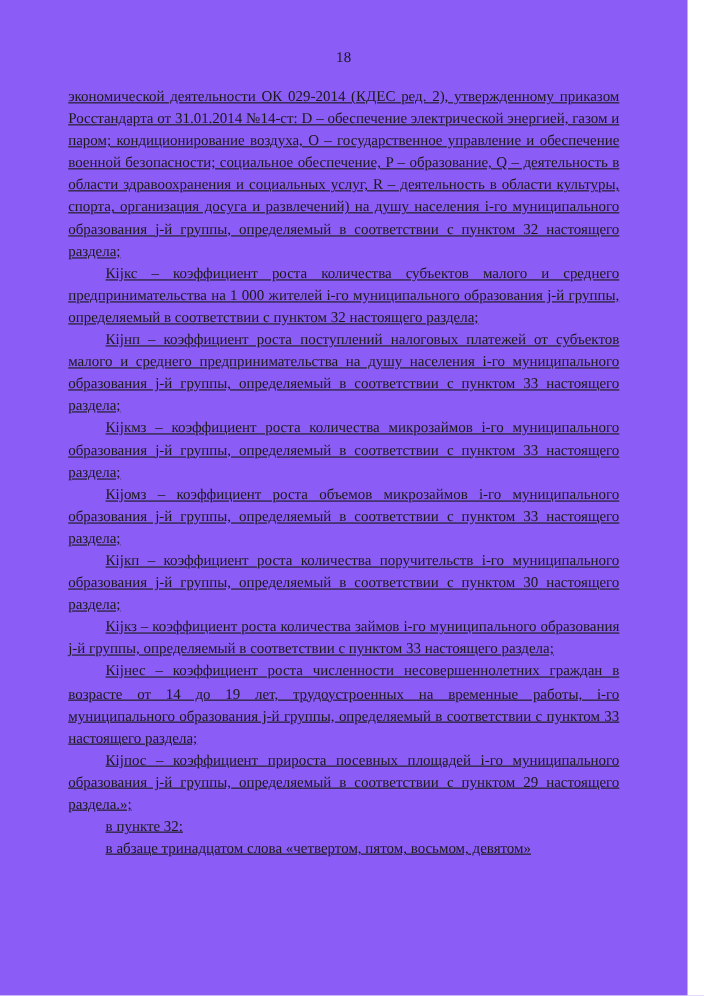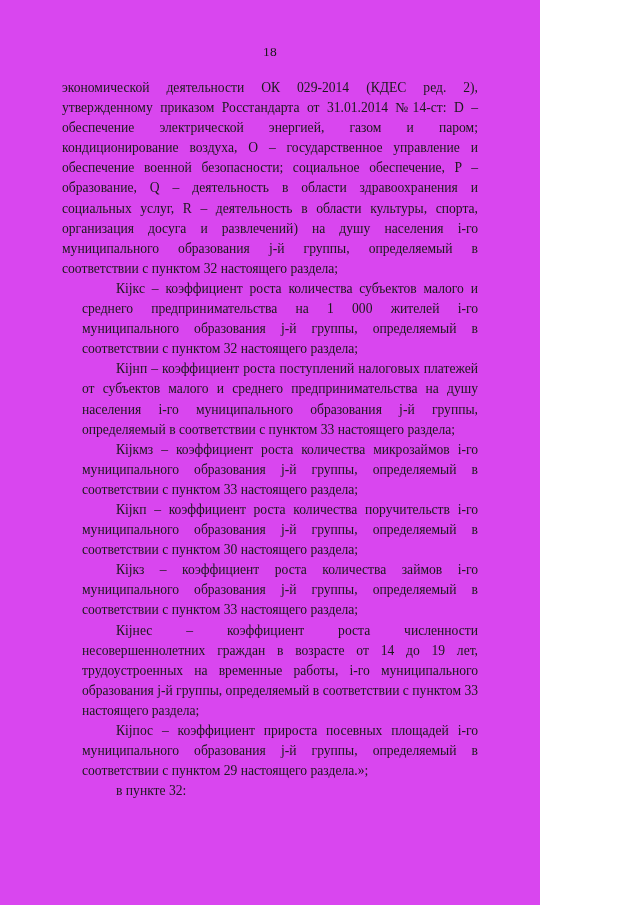--- a/index.html
+++ b/index.html
@@ -8,57 +8,59 @@
     background: #ffffff;
   }
   body {
     width: 640px;
     height: 905px;
     font-family: "Liberation Serif", serif;
     color: #1a1a1a;
   }
   .page {
     position: relative;
-    width: 540px;
+    width: 625px;
     height: 905px;
     box-sizing: border-box;
     padding: 44px 62px 30px 62px;
-    background: #d946ef;
+    background: #8b5cf6;
   }
   .page-number {
     text-align: center;
     font-size: 13.5px;
     letter-spacing: 0.2px;
     margin-bottom: 18px;
   }
   .body-text p {
     margin: 0;
     font-size: 13.6px;
     line-height: 20.1px;
     text-align: justify;
     text-justify: inter-word;
     hyphens: none;
+    text-decoration: underline;
   }
   .body-text p.indent {
     text-indent: 34px;
-    margin-left: 20px;
   }
   .body-text p.noindent {
     text-indent: 0;
   }
 </style>
 </head>
 <body>
 
 <div class="page">
   <div class="page-number">18</div>
   <div class="body-text">
     <p class="noindent">экономической деятельности ОК 029-2014 (КДЕС ред. 2), утвержденному приказом Росстандарта от 31.01.2014 №14-ст: D – обеспечение электрической энергией, газом и паром; кондиционирование воздуха, O – государственное управление и обеспечение военной безопасности; социальное обеспечение, P – образование, Q – деятельность в области здравоохранения и социальных услуг, R – деятельность в области культуры, спорта, организация досуга и развлечений) на душу населения i-го муниципального образования j-й группы, определяемый в соответствии с пунктом 32 настоящего раздела;</p>
     <p class="indent">Кijкс – коэффициент роста количества субъектов малого и среднего предпринимательства на 1 000 жителей i-го муниципального образования j-й группы, определяемый в соответствии с пунктом 32 настоящего раздела;</p>
     <p class="indent">Кijнп – коэффициент роста поступлений налоговых платежей от субъектов малого и среднего предпринимательства на душу населения i-го муниципального образования j-й группы, определяемый в соответствии с пунктом 33 настоящего раздела;</p>
     <p class="indent">Кijкмз – коэффициент роста количества микрозаймов i-го муниципального образования j-й группы, определяемый в соответствии с пунктом 33 настоящего раздела;</p>
+    <p class="indent">Кijомз – коэффициент роста объемов микрозаймов i-го муниципального образования j-й группы, определяемый в соответствии с пунктом 33 настоящего раздела;</p>
     <p class="indent">Кijкп – коэффициент роста количества поручительств i-го муниципального образования j-й группы, определяемый в соответствии с пунктом 30 настоящего раздела;</p>
     <p class="indent">Кijкз – коэффициент роста количества займов i-го муниципального образования j-й группы, определяемый в соответствии с пунктом 33 настоящего раздела;</p>
     <p class="indent">Кijнес – коэффициент роста численности несовершеннолетних граждан в возрасте от 14 до 19 лет, трудоустроенных на временные работы, i-го муниципального образования j-й группы, определяемый в соответствии с пунктом 33 настоящего раздела;</p>
     <p class="indent">Кijпос – коэффициент прироста посевных площадей i-го муниципального образования j-й группы, определяемый в соответствии с пунктом 29 настоящего раздела.»;</p>
     <p class="indent">в пункте 32:</p>
+    <p class="indent">в абзаце тринадцатом слова «четвертом, пятом, восьмом, девятом»</p>
   </div>
 </div>
 
 </body></html>

